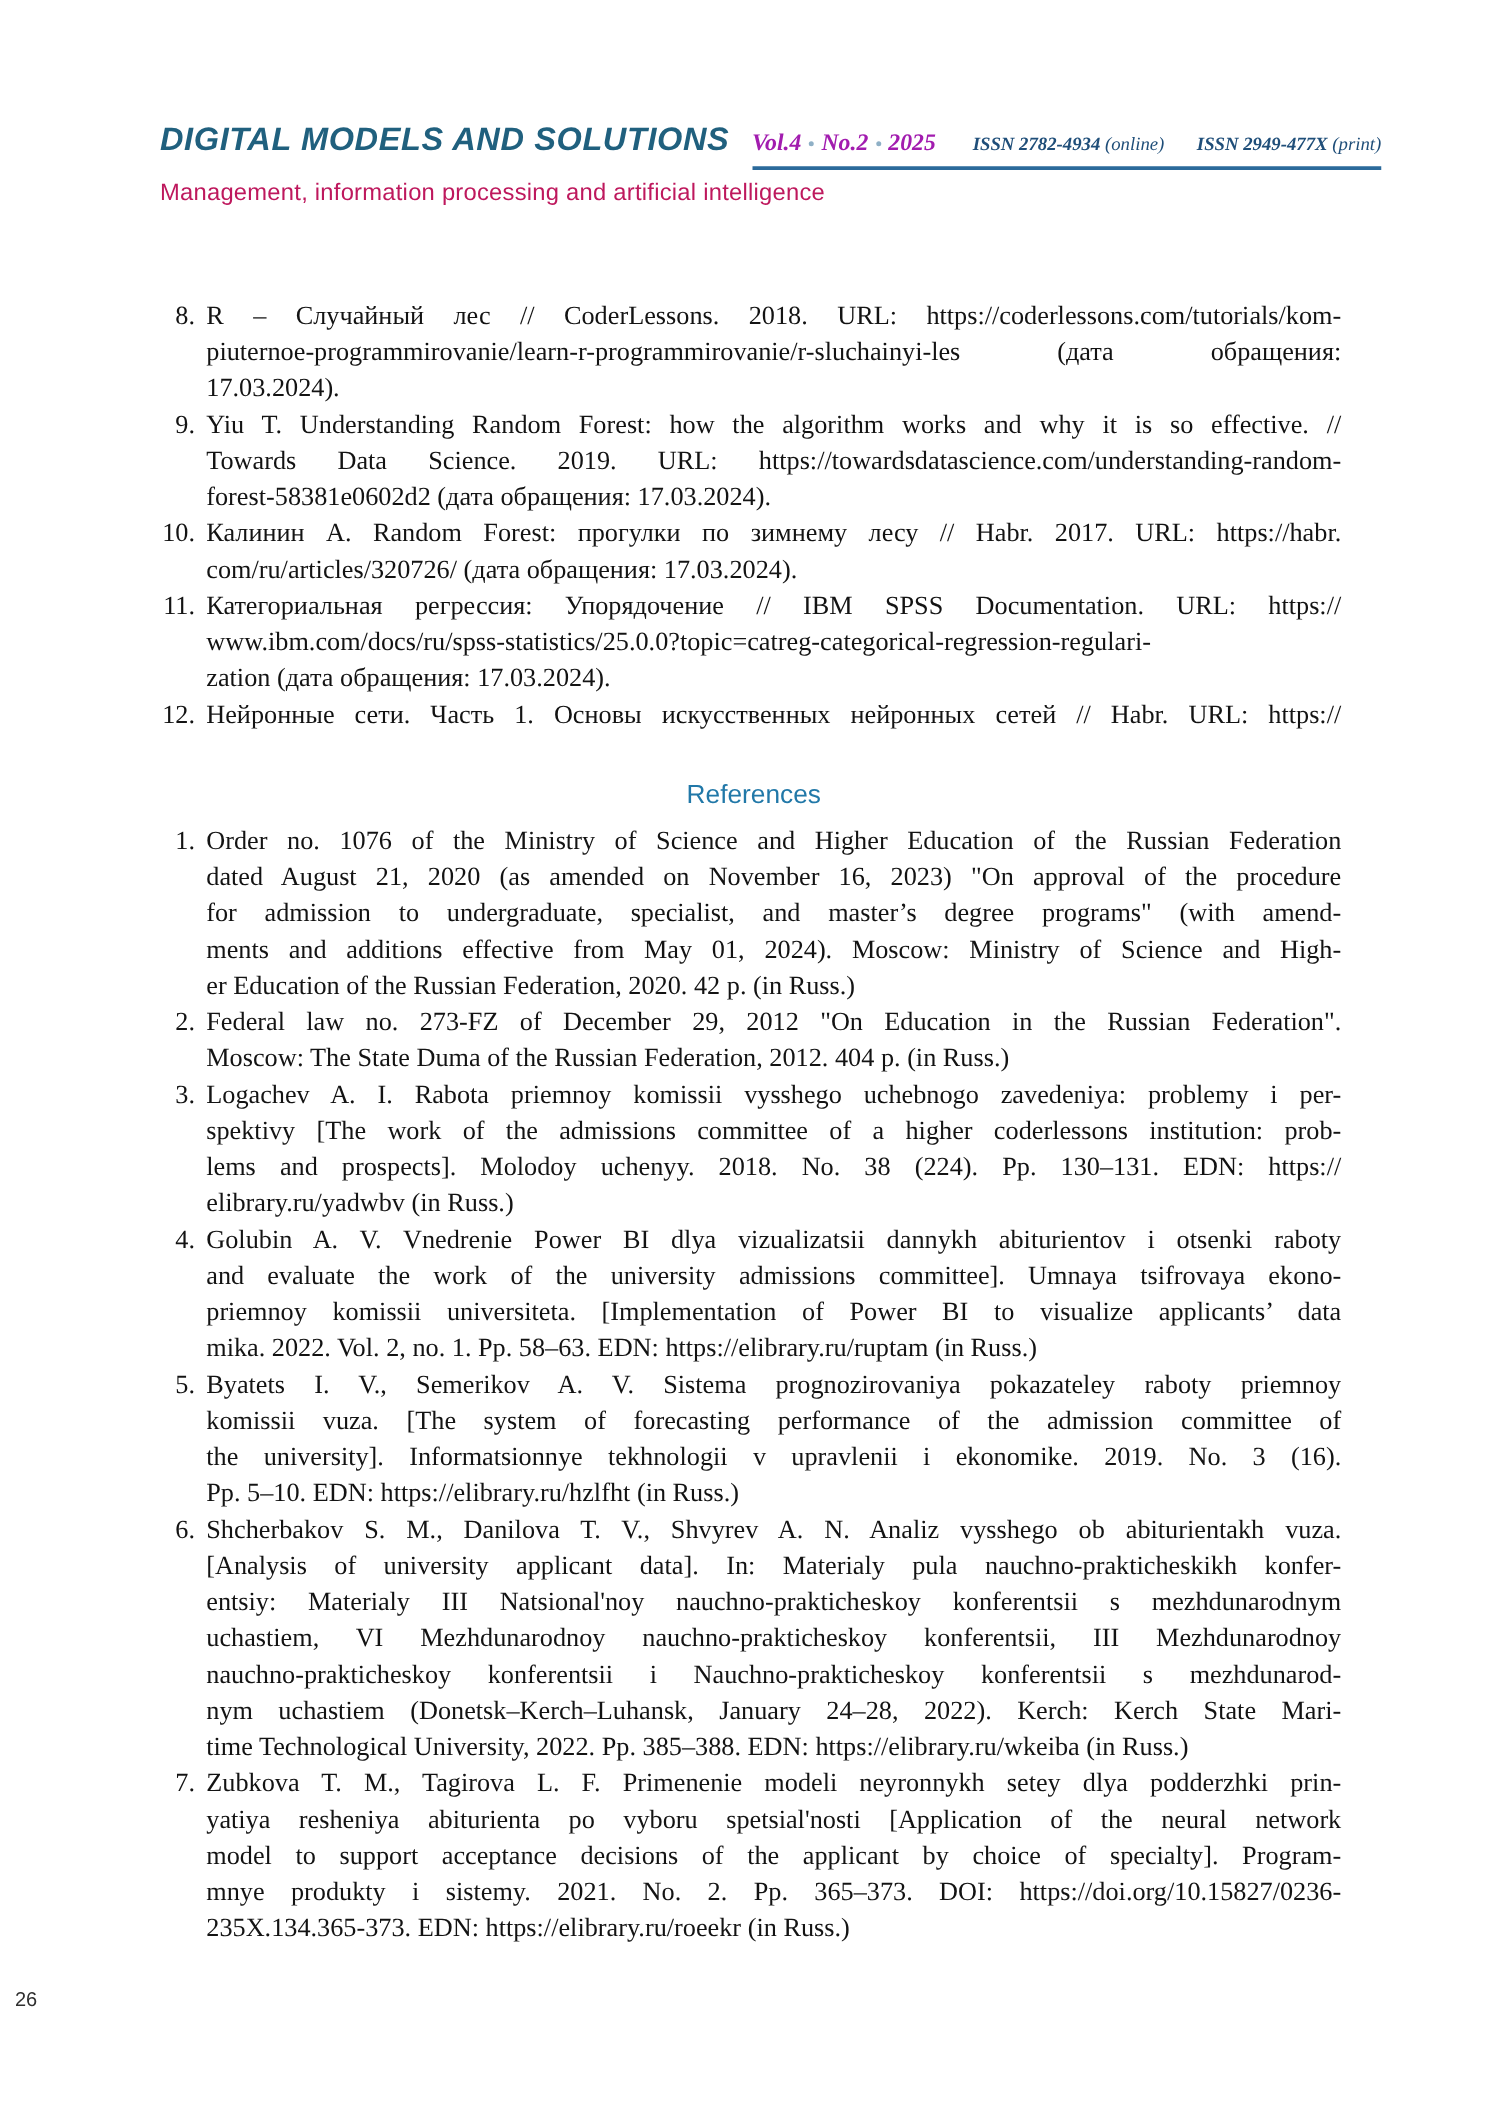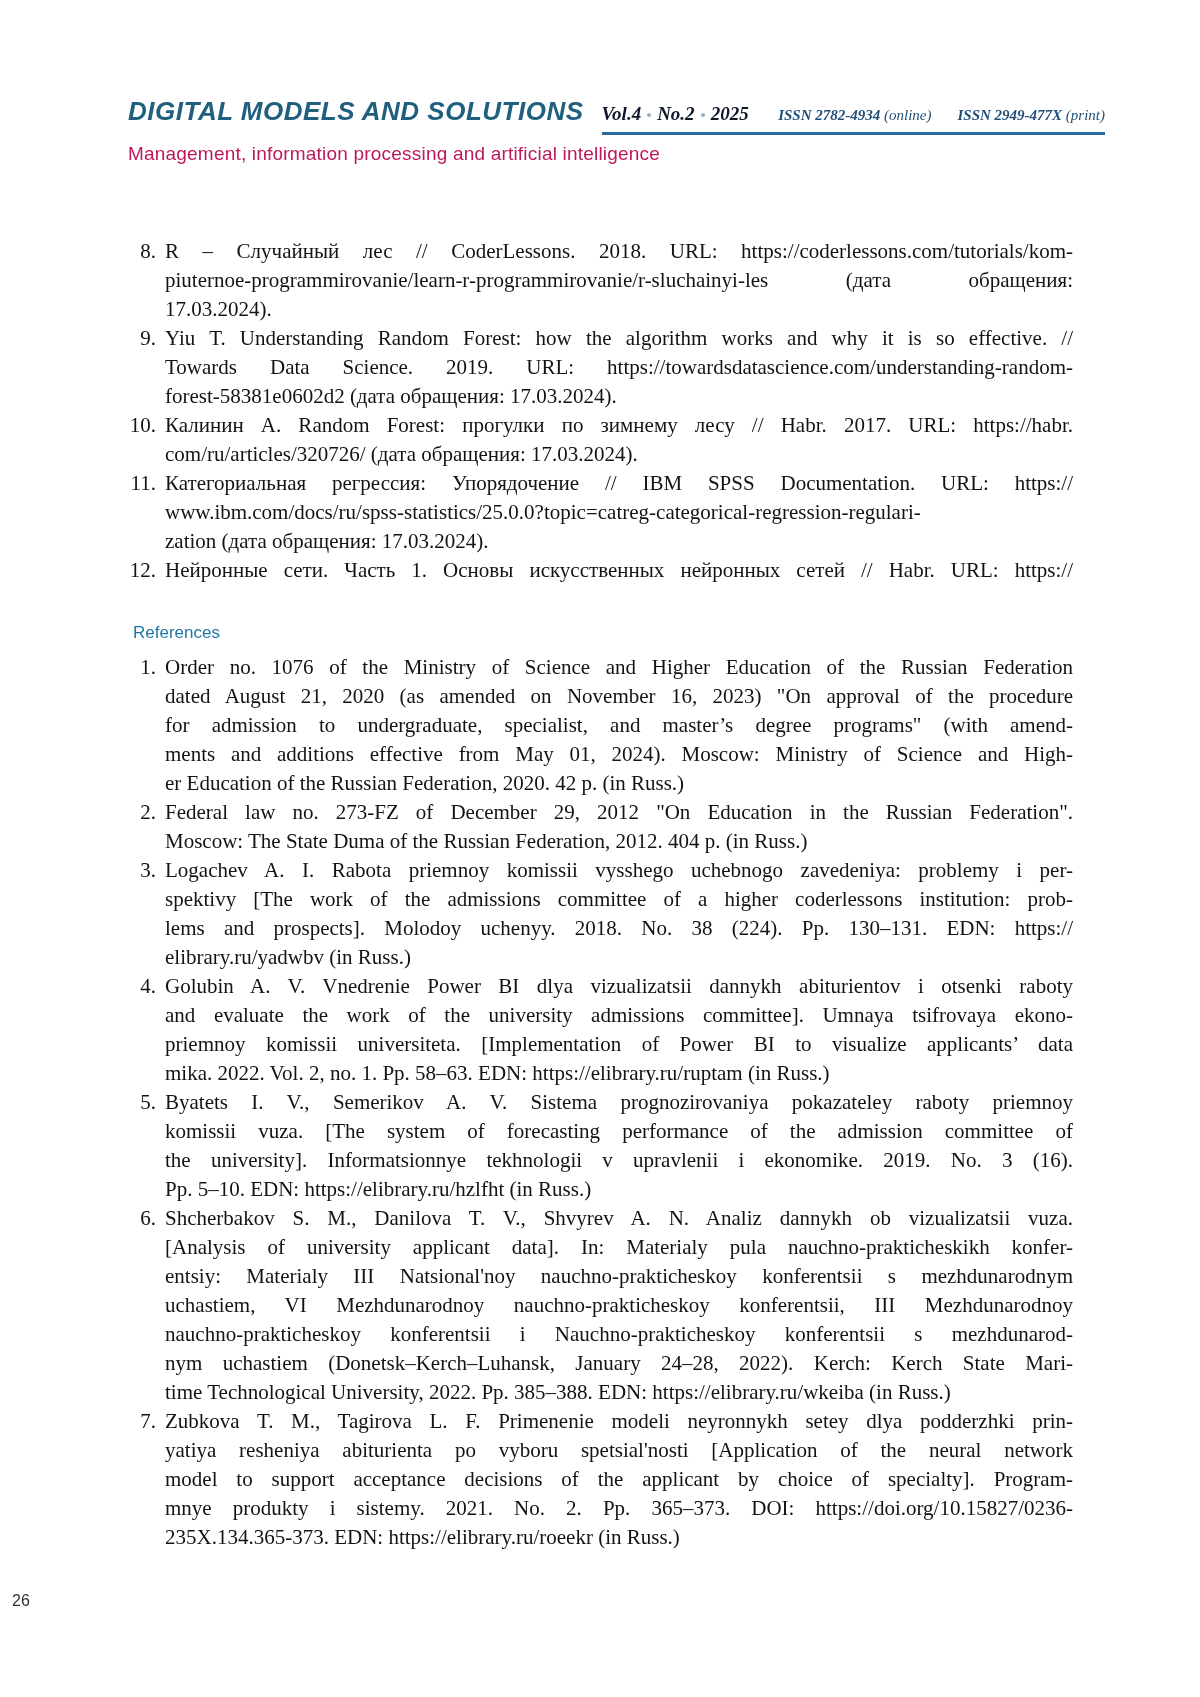--- a/index.html
+++ b/index.html
@@ -30,21 +30,21 @@
     display: flex;
     justify-content: space-between;
     align-items: baseline;
     border-bottom: 3px solid #2b6a9b;
     padding-bottom: 7px;
   }
   .vol {
     font-family: "Liberation Serif", serif;
     font-weight: 700;
     font-size: 19px;
-    color: #0f172a;
+    color: #a21caf;
     white-space: nowrap;
   }
   .vol .dot {
     display: inline-block;
     width: 4px; height: 4px;
     border-radius: 50%;
     background: #8fb0c6;
     margin: 0 6px;
     vertical-align: 3px;
   }
@@ -79,23 +79,24 @@
   }
   .ref-item { display: flex; }
   .num { flex: 0 0 33px; text-align: right; }
   .ref-lines { flex: 1; margin-left: 9px; }
   .ln { white-space: normal; }
   .ln.just { text-align: justify; text-align-last: justify; }
 
   .ref-heading {
     font-family: "Liberation Sans", sans-serif;
     font-weight: 400;
-    font-size: 17px;
+    font-size: 21px;
     color: #2178a8;
     margin: 38px 0 10px 10px;
+    text-align: center;
   }
 
   
   .footer {
     position: absolute;
     top: 1592px;
     left: 0;
     width: 100%;
     text-align: left;
     padding-left: 12px;
@@ -204,21 +205,21 @@
           <div class="ref-lines">
             <div class="ln just">Byatets I. V., Semerikov A. V. Sistema prognozirovaniya pokazateley raboty priemnoy</div>
             <div class="ln just">komissii vuza. [The system of forecasting performance of the admission committee of</div>
             <div class="ln just">the university]. Informatsionnye tekhnologii v upravlenii i ekonomike. 2019. No. 3 (16).</div>
             <div class="ln">Pp. 5–10. EDN: https://elibrary.ru/hzlfht (in Russ.)</div>
           </div>
         </li>
         <li class="ref-item">
           <span class="num">6.</span>
           <div class="ref-lines">
-            <div class="ln just">Shcherbakov S. M., Danilova T. V., Shvyrev A. N. Analiz dannykh ob vizualizatsii vuza.</div>
+            <div class="ln just">Shcherbakov S. M., Danilova T. V., Shvyrev A. N. Analiz vysshego ob abiturientakh vuza.</div>
             <div class="ln just">[Analysis of university applicant data]. In: Materialy pula nauchno-prakticheskikh konfer-</div>
             <div class="ln just">entsiy: Materialy III Natsional'noy nauchno-prakticheskoy konferentsii s mezhdunarodnym</div>
             <div class="ln just">uchastiem, VI Mezhdunarodnoy nauchno-prakticheskoy konferentsii, III Mezhdunarodnoy</div>
             <div class="ln just">nauchno-prakticheskoy konferentsii i Nauchno-prakticheskoy konferentsii s mezhdunarod-</div>
             <div class="ln just">nym uchastiem (Donetsk–Kerch–Luhansk, January 24–28, 2022). Kerch: Kerch State Mari-</div>
             <div class="ln">time Technological University, 2022. Pp. 385–388. EDN: https://elibrary.ru/wkeiba (in Russ.)</div>
           </div>
         </li>
         <li class="ref-item">
           <span class="num">7.</span>

